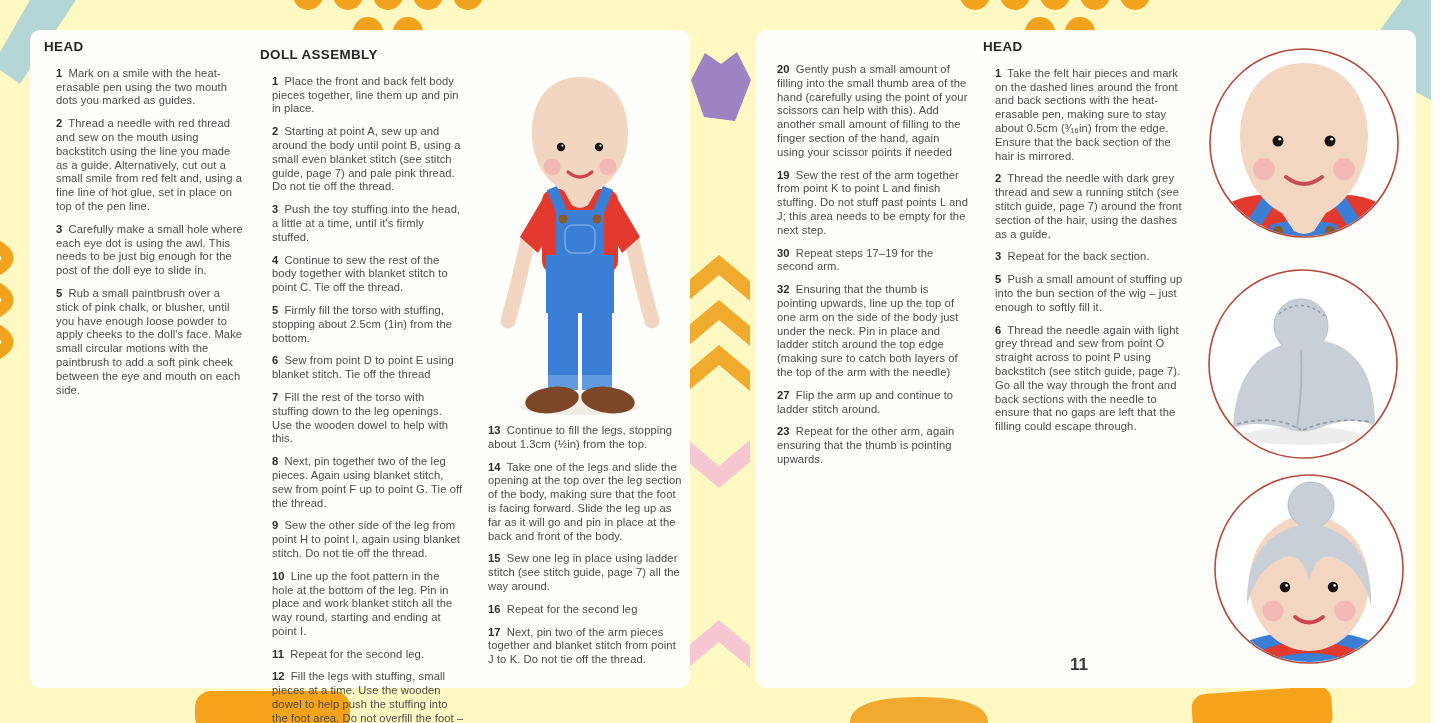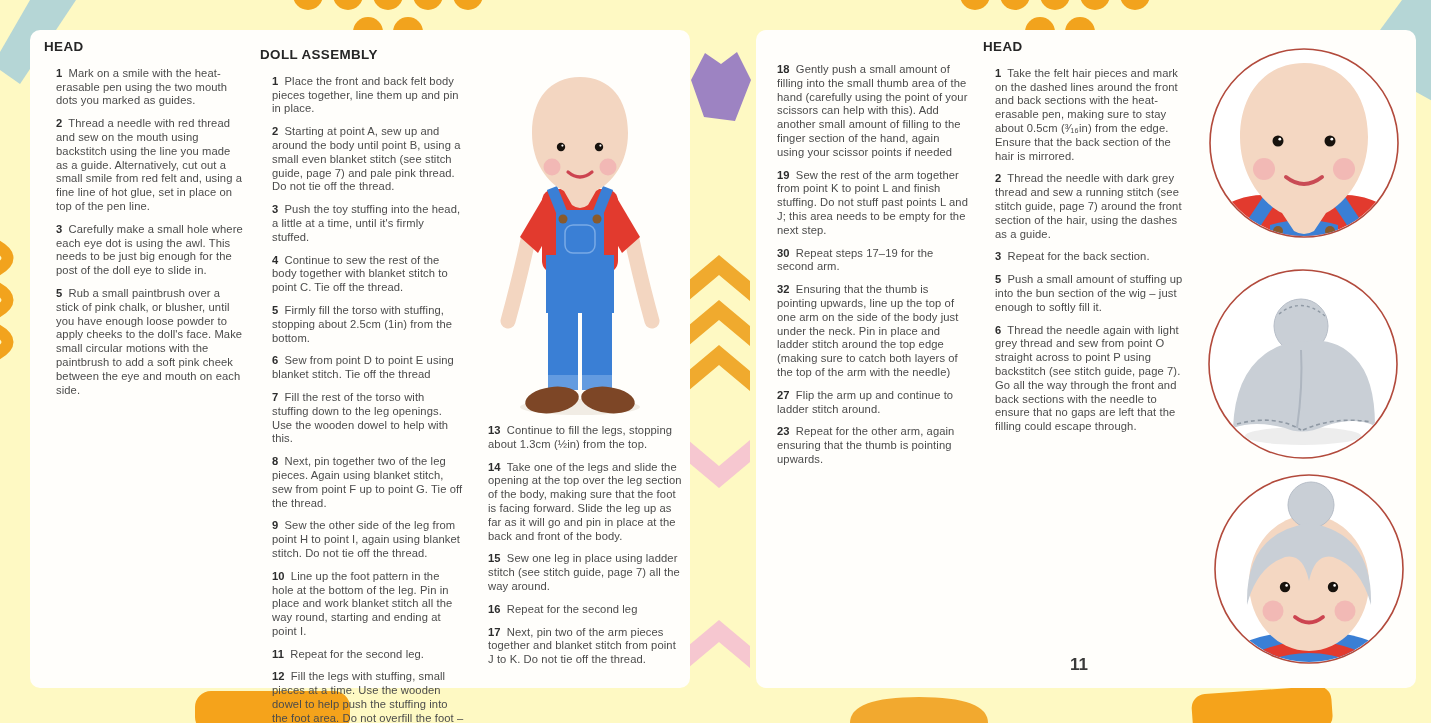--- a/index.html
+++ b/index.html
@@ -144,21 +144,21 @@
       <circle cx="94.4" cy="90.6" r="1.1" fill="#fff"></circle>
     <circle cx="131" cy="92" r="4.2" fill="#17120d"></circle>
       <circle cx="132.4" cy="90.6" r="1.1" fill="#fff"></circle>
     <circle cx="84" cy="112" r="8.5" fill="#f0a0ab" opacity="0.55"></circle>
     <circle cx="140" cy="112" r="8.5" fill="#f0a0ab" opacity="0.55"></circle>
     <path d="M100,117 Q112,127 124,117" stroke="#cc4450" stroke-width="3.2" fill="none" stroke-linecap="round"></path>
   </svg>
 
   <div class="col" style="left:765px;top:63px;width:204px;">
     <div>
-        <p class="step"><span class="num">18</span> Gently push a small amount of filling into the small thumb area of the hand (carefully using the point of your scissors can help with this). Add another small amount of filling to the finger section of the hand, again using your scissor points if needed</p>
+        <p class="step"><span class="num">20</span> Gently push a small amount of filling into the small thumb area of the hand (carefully using the point of your scissors can help with this). Add another small amount of filling to the finger section of the hand, again using your scissor points if needed</p>
         <p class="step"><span class="num">19</span> Sew the rest of the arm together from point K to point L and finish stuffing. Do not stuff past points L and J; this area needs to be empty for the next step.</p>
         <p class="step"><span class="num">30</span> Repeat steps 17–19 for the second arm.</p>
         <p class="step"><span class="num">32</span> Ensuring that the thumb is pointing upwards, line up the top of one arm on the side of the body just under the neck. Pin in place and ladder stitch around the top edge (making sure to catch both layers of the top of the arm with the needle)</p>
         <p class="step"><span class="num">27</span> Flip the arm up and continue to ladder stitch around.</p>
         <p class="step"><span class="num">23</span> Repeat for the other arm, again ensuring that the thumb is pointing upwards.</p>
       </div>
   </div>
 
   <div class="col" style="left:983px;top:40px;width:205px;">
     <h2>HEAD</h2>

